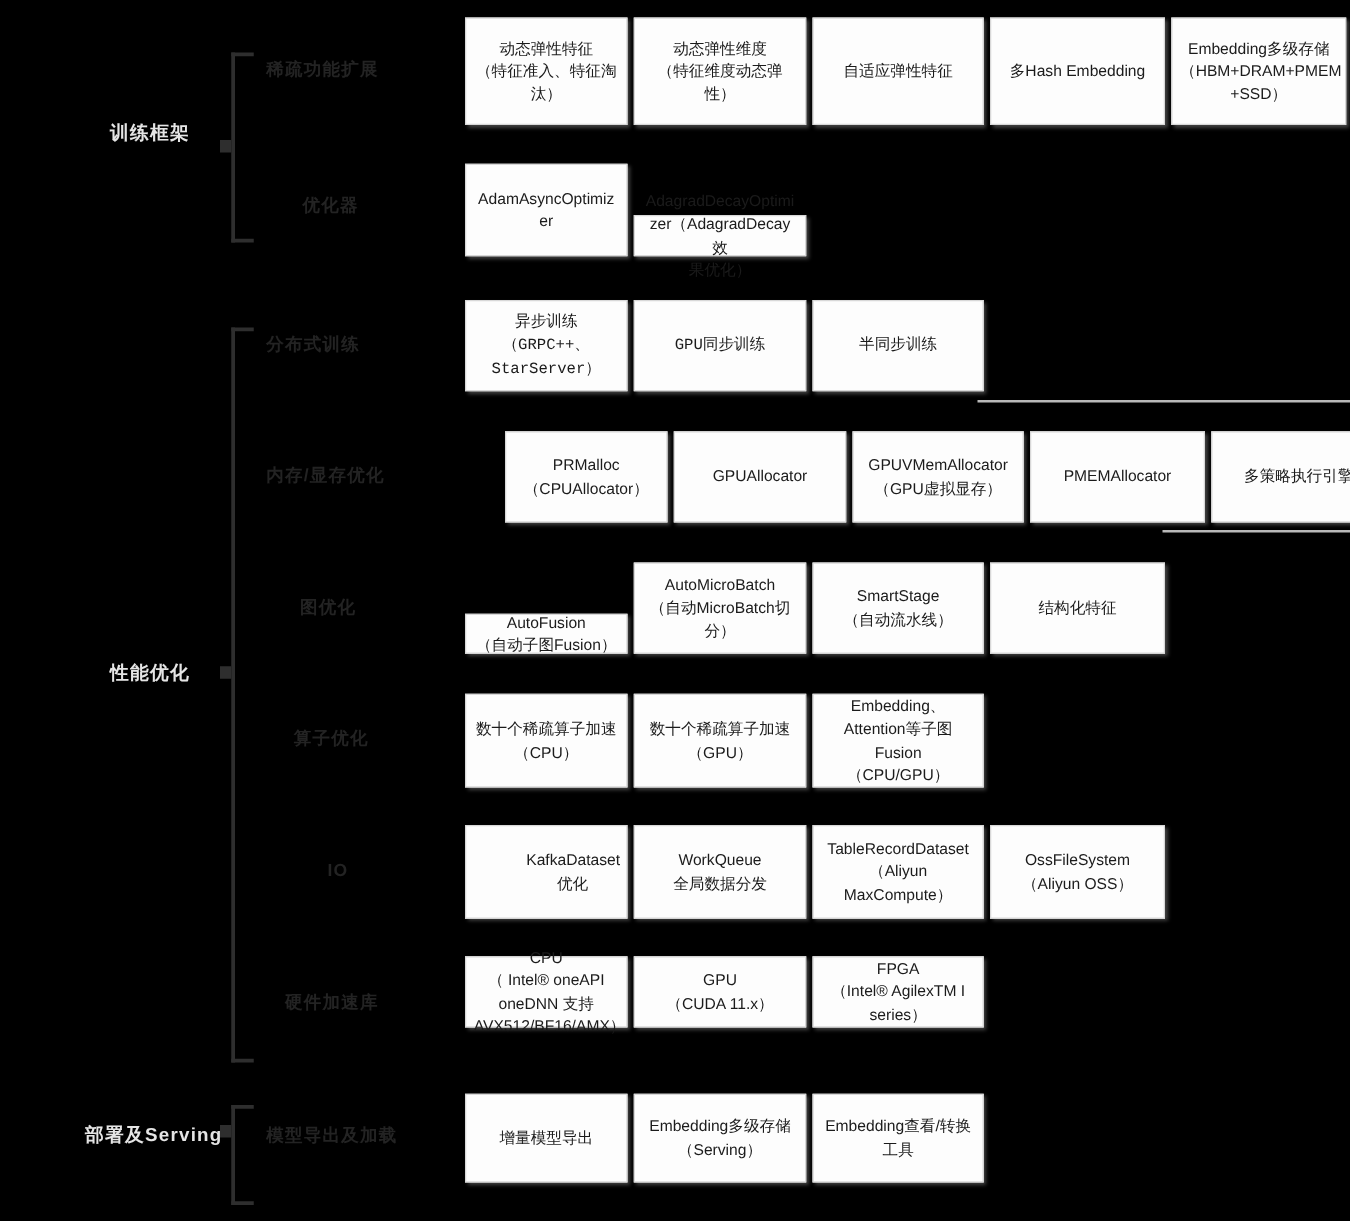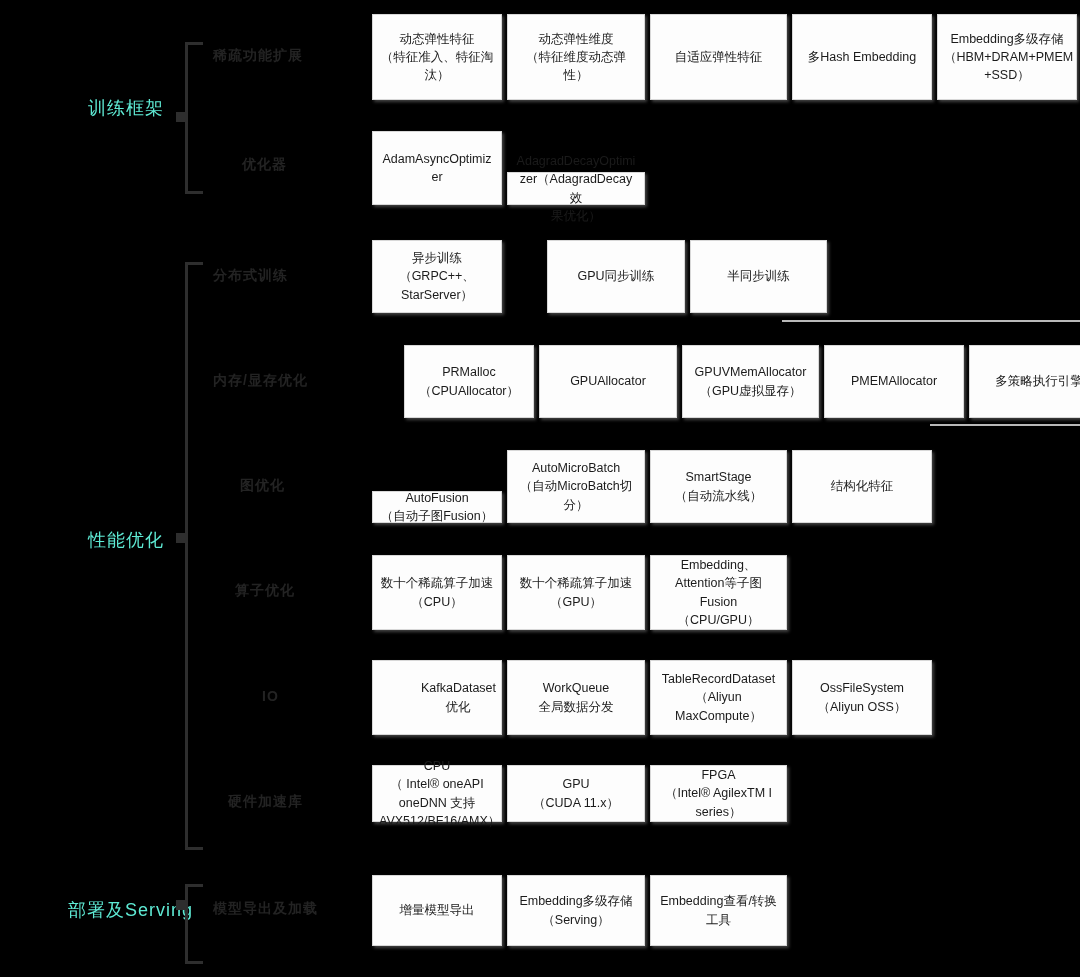--- a/index.html
+++ b/index.html
@@ -18,23 +18,23 @@
   #canvas {
     position: relative;
     width: 1080px;
     height: 977px;
     background: #000000;
   }
 
   
   .group-label {
     position: absolute;
-    color: #5eead4;
-    font-size: 18px;
-    font-weight: 400;
+    color: #e5e5e5;
+    font-size: 15px;
+    font-weight: 700;
     letter-spacing: 1px;
     white-space: nowrap;
     line-height: 1.2;
   }
   .row-label {
     position: absolute;
     color: #232323;
     font-size: 14px;
     font-weight: 700;
     letter-spacing: 1px;
@@ -147,25 +147,25 @@
       </div>
     </div>
   <div class="band" style="left:372px; top:131px; height:74px;">
       <div class="cell" style="width: 130px;">
         <span>AdamAsyncOptimiz<br>er</span>
       </div>
       <div class="cell" style="width: 138px; margin-top: 41px;">
         <span>AdagradDecayOptimi<br>zer（AdagradDecay效<br>果优化）</span>
       </div>
     </div>
-  <div class="band" style="left:372px; top:240px; height:73px;">
+  <div class="band" style="left:372px; top:240px; height:73px;font-family:Liberation Mono, monospace;">
       <div class="cell" style="width: 130px;">
         <span>异步训练<br>（GRPC++、<br>StarServer）</span>
       </div>
-      <div class="cell" style="width: 138px; margin-left: 40px;">
+      <div class="cell" style="width: 138px;">
         <span>GPU同步训练</span>
       </div>
       <div class="cell" style="width: 137px;">
         <span>半同步训练</span>
       </div>
     </div>
   <div class="band" style="left:372px; top:345px; height:73px;margin-left:32px;">
       <div class="cell" style="width: 130px;">
         <span>PRMalloc<br>（CPUAllocator）</span>
       </div>

